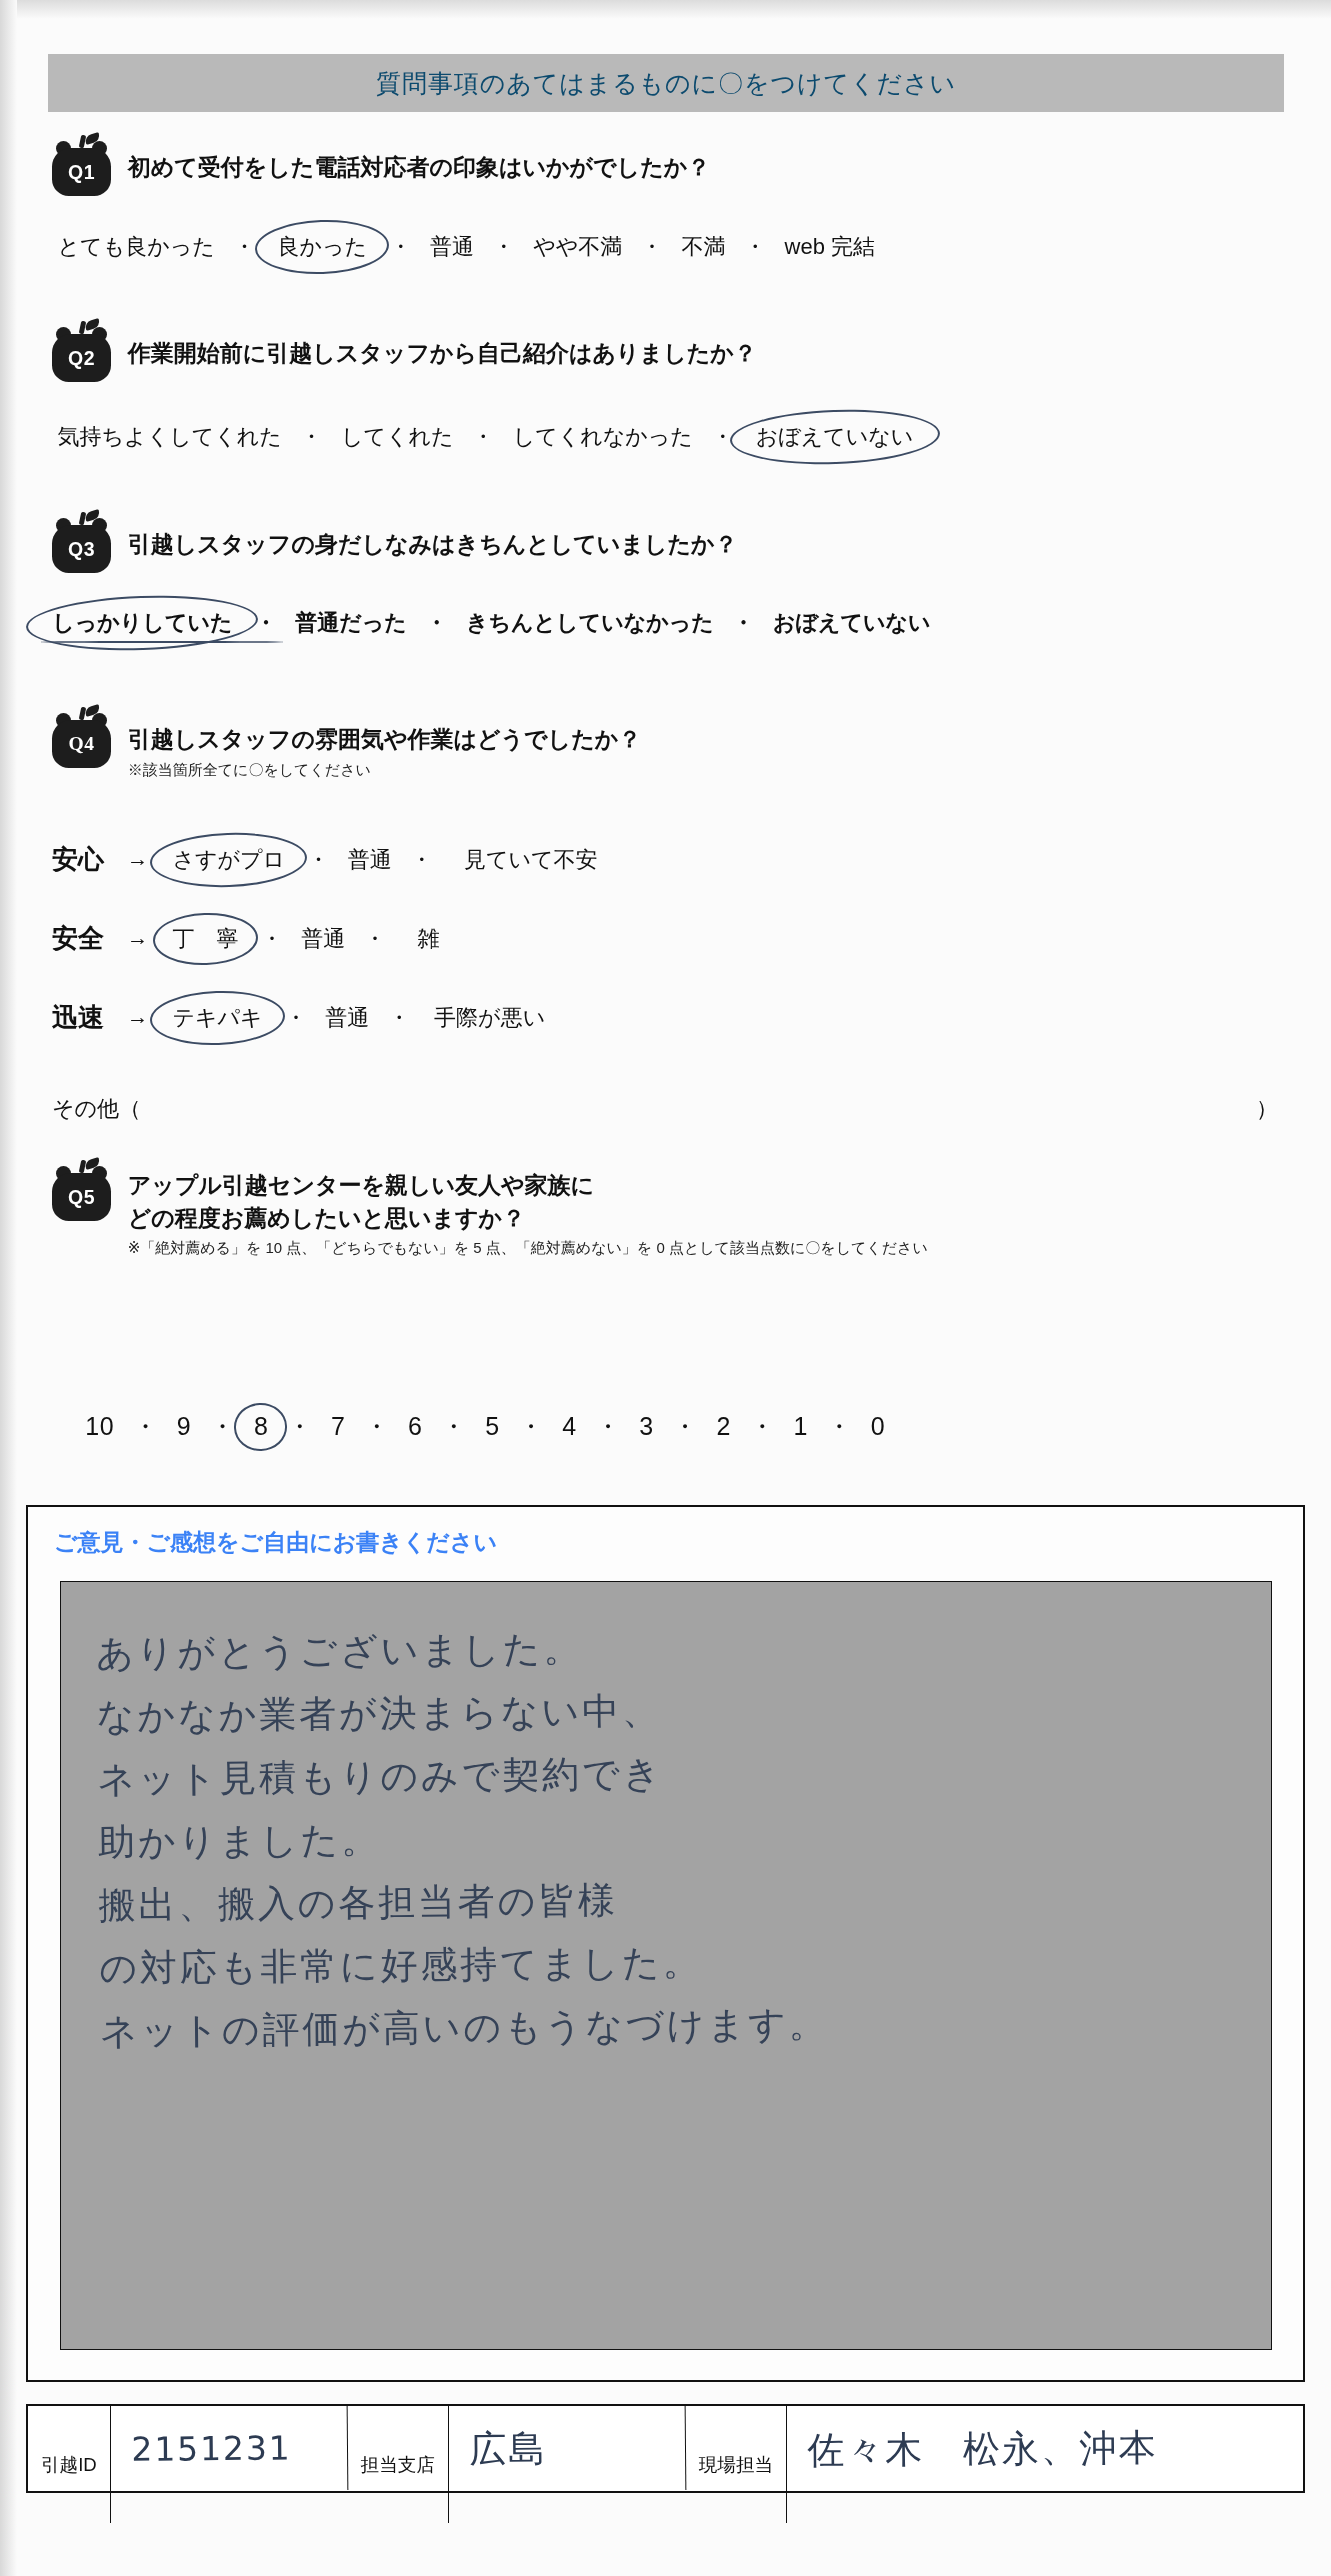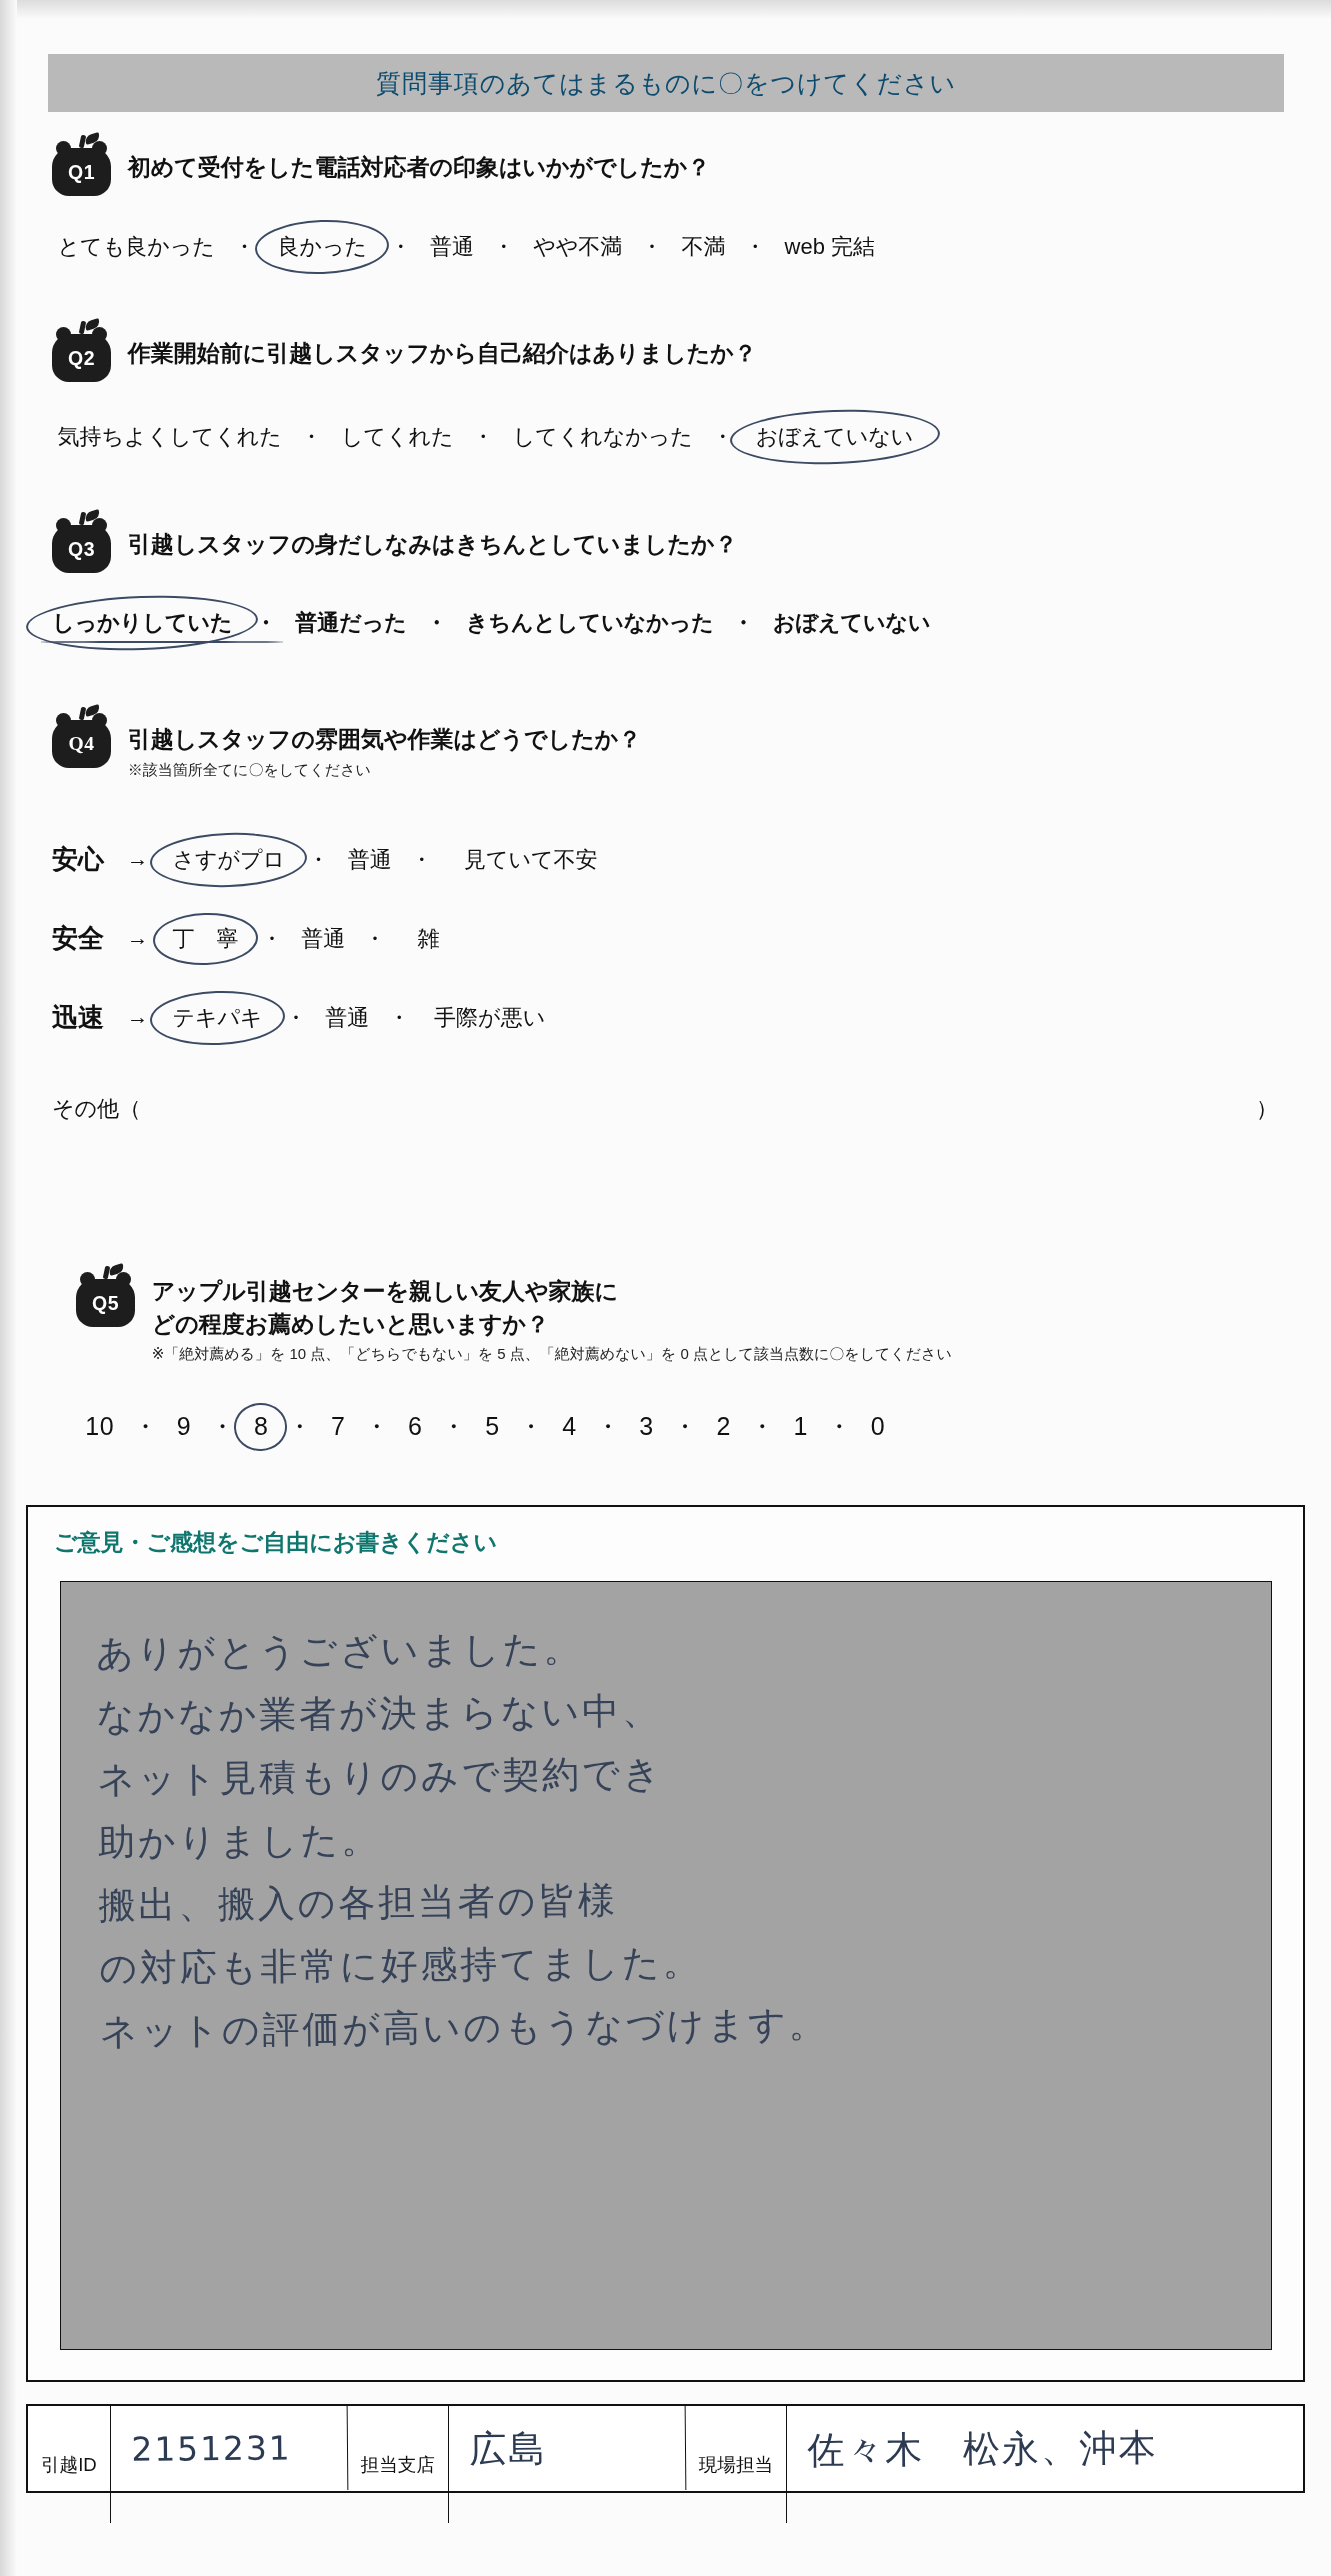--- a/index.html
+++ b/index.html
@@ -113,21 +113,21 @@
     font-size:25px;color:#111;letter-spacing:0.5px;
   }
   .score{padding:1.9px 9.3px;position:relative;}
   .score-sep{padding:0 9.3px;color:#111;}
   
   .comment-box{
     position:absolute;left:26px;top:1505px;width:1275px;height:873px;
     border:2.8px solid #111;background:#fdfdfd;
   }
   .comment-title{
-    position:absolute;left:26px;top:20.4px;font-size:23px;font-weight:bold;color:#0f766e;
+    position:absolute;left:26px;top:20.4px;font-size:23px;font-weight:bold;color:#3b82f6;
   }
   .comment-inner{
     position:absolute;left:32px;top:74px;width:1210px;height:767px;border:1.9px solid #111;
     background:#a3a3a3;
   }
   .handwriting{
     position:absolute;left:37px;top:37px;width:1143px;
     font-family:"DejaVu Sans",sans-serif;
     font-size:37px;line-height:1.55;color:#2d3b52;
     transform:rotate(-0.6deg);
@@ -288,21 +288,21 @@
     <span class="sep">・</span>
     <span class="opt" style="margin-left:5.6px;">手際が悪い</span>
   </div>
 
   <div class="other-row" style="top:1094px;gap:16px;">
     <span>その他（</span>
     <span class="rule"></span>
     <span class="paren-close">）</span>
   </div>
 
-  <div class="q-block" style="top:1270px;margin-left:24px;">
+  <div class="q-block" style="top:1164px;">
     <div class="q-row">
       <div class="q-badge">
         <div class="stem"></div>
           <div class="leaf"></div>
         <div class="ear-l"></div>
           <div class="ear-r"></div>
         <div class="body"></div>
         <div class="lbl">Q5</div>
       </div>
       <div>

